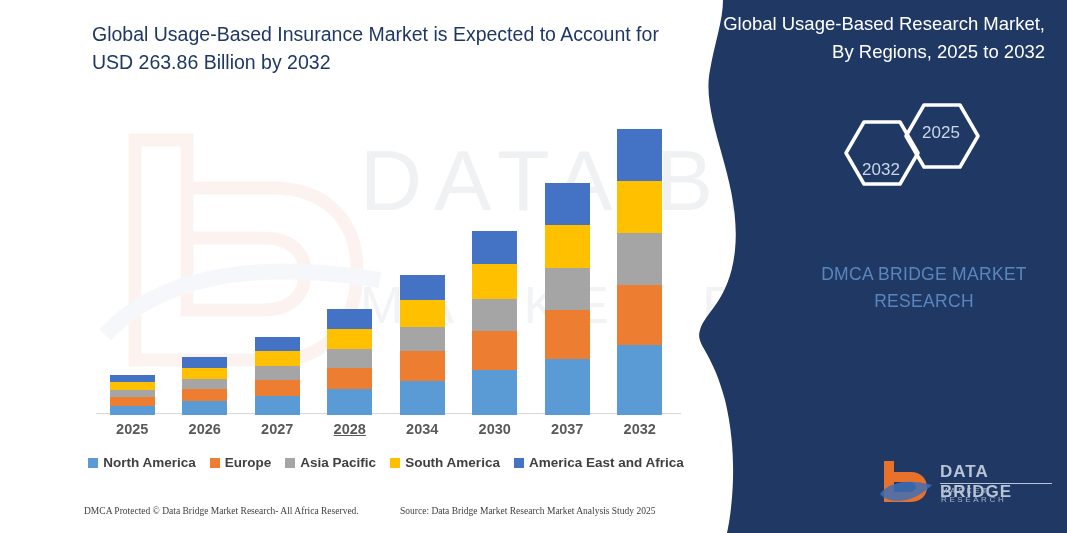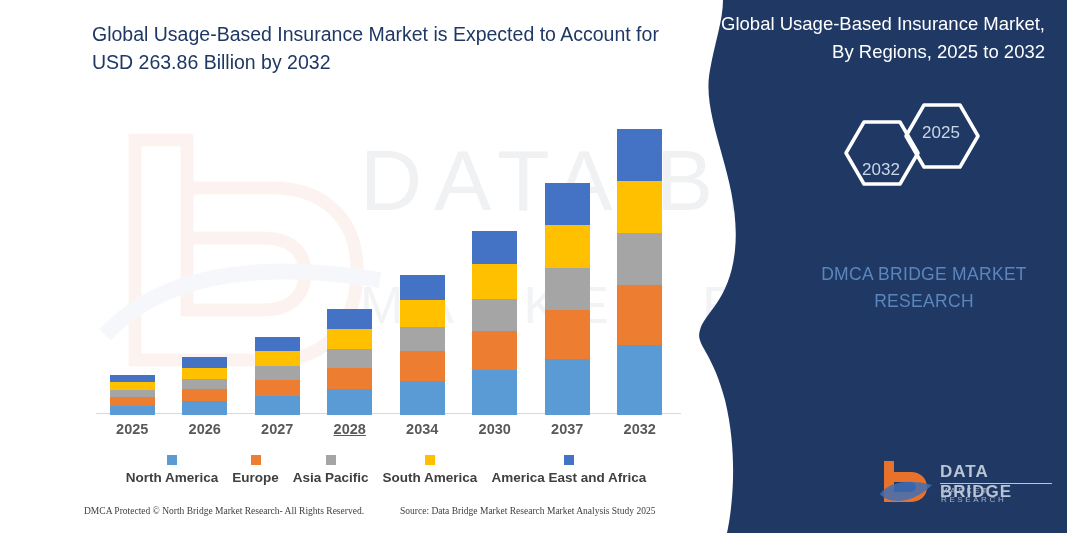--- a/index.html
+++ b/index.html
@@ -98,21 +98,21 @@
   
   .legend {
     position: absolute;
     left: 96px; top: 455px;
     width: 580px;
     display: flex;
     justify-content: center;
     align-items: center;
     gap: 14px;
   }
-  .legend-item { display: flex; align-items: center; gap: 5px; flex-direction: column; }
+  .legend-item { display: flex; align-items: center; gap: 5px; }
   .legend-swatch { width: 10px; height: 10px; }
   .legend-label {
     font-size: 13.5px;
     font-weight: bold;
     color: #404040;
     white-space: nowrap;
     font-family: "Liberation Sans", sans-serif;
   }
 
   
@@ -309,30 +309,30 @@
         <span class="legend-swatch" style="background: rgb(255, 192, 0);"></span>
         <span class="legend-label">South America</span>
       </div>
       <div class="legend-item">
         <span class="legend-swatch" style="background: rgb(68, 114, 196);"></span>
         <span class="legend-label">America East and Africa</span>
       </div>
     </div>
 
   <div class="footer">
-    <div class="footer-left">DMCA Protected © North Bridge Market Research- All Rights Reserved.</div>
+    <div class="footer-left">DMCA Protected © Data Bridge Market Research- All Africa Reserved.</div>
     <div class="footer-right">Source: Data Bridge Market Research  Market Analysis Study 2025</div>
   </div>
 
   <svg class="navy-panel" viewBox="0 0 1067 533" preserveAspectRatio="none">
     <path d="M723,0 L1067,0 L1067,533 L727,533 C727,533 742,470 725,400 C712,350 695,345 700,330 C705,312 730,300 735,250 C742,180 700,120 710,70 C715,42 723,20 723,0 Z" fill="#1f3864"></path>
   </svg>
 
   <div class="panel-title">
-    <span>Global Usage-Based Insurance Market,</span><br>
+    <span>Global Usage-Based Research Market,</span><br>
     <span>By Regions, 2025 to 2032</span>
   </div>
 
   <div class="hexes">
     <svg width="180" height="110" viewBox="0 0 180 110">
       <polygon points="18,55 36,24 72,24 90,55 72,86 36,86" fill="none" stroke="#ffffff" stroke-width="3.5" stroke-linejoin="round"></polygon>
       <polygon points="78,38 96,7 132,7 150,38 132,69 96,69" fill="none" stroke="#ffffff" stroke-width="3.5" stroke-linejoin="round"></polygon>
     </svg>
     <div class="hex-label" style="left:30px; top:62px; width:46px; text-align:center;">2032</div>
     <div class="hex-label" style="left:90px; top:25px; width:46px; text-align:center;">2025</div>

